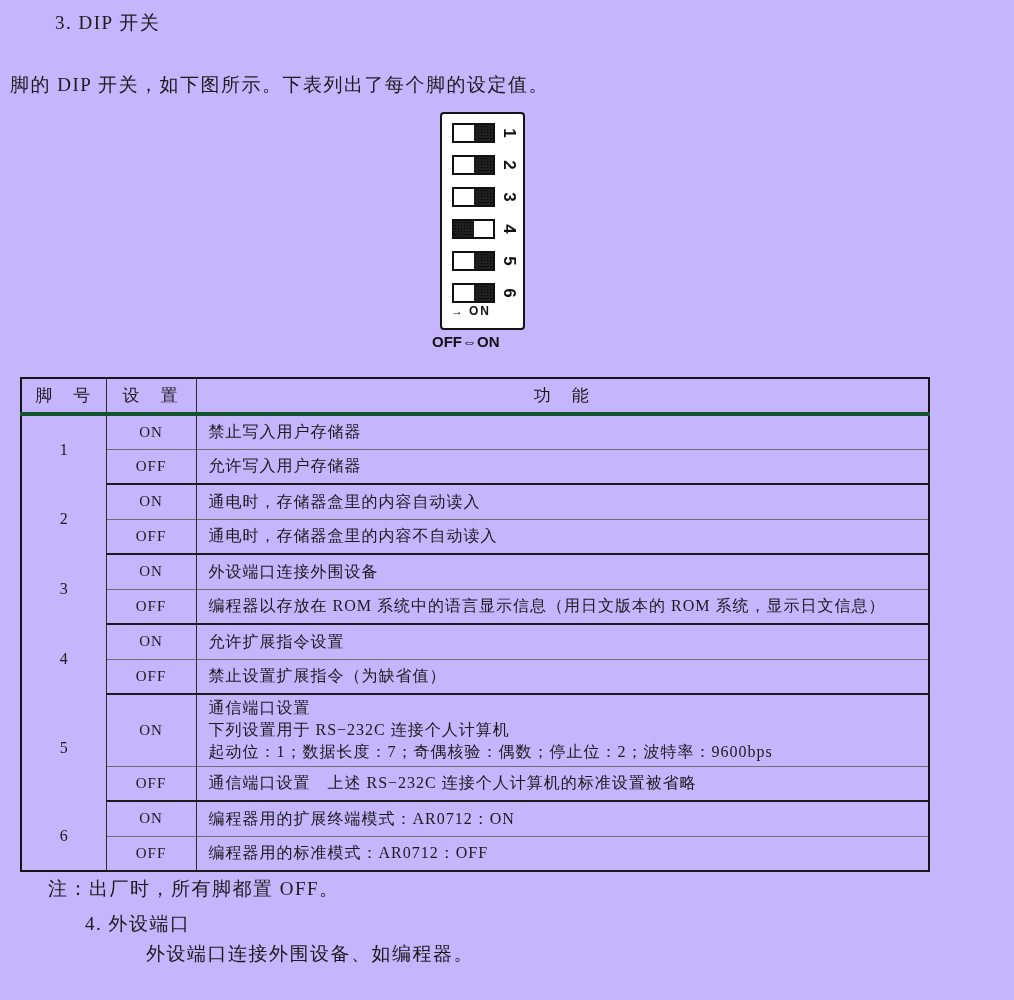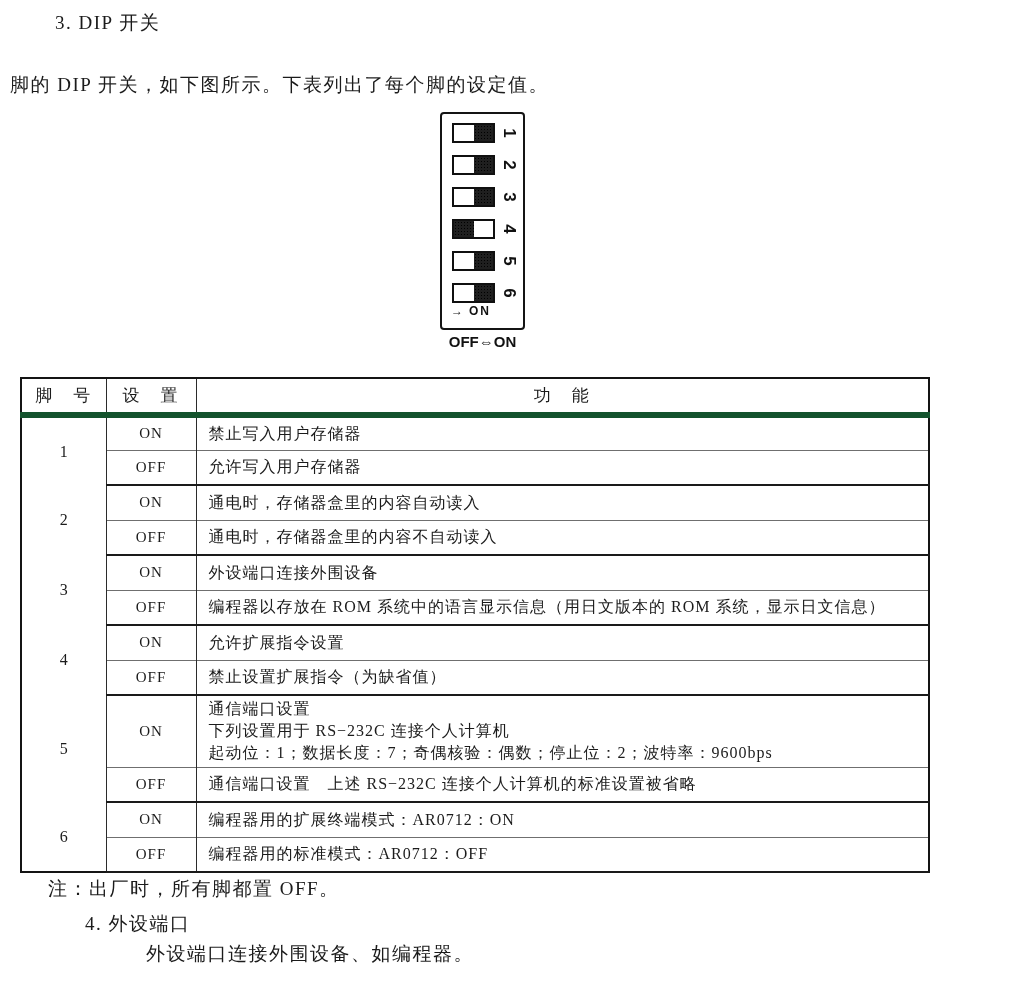--- a/index.html
+++ b/index.html
@@ -1,18 +1,18 @@
 <!DOCTYPE html>
 <html><head>
 <meta charset="utf-8">
 <style>
   html,body { margin:0; padding:0; background:#e8e8e8; }
   .page {
     position:relative; width:1014px; height:1000px; margin:0 auto;
-    background:#ffffff; color:#1b1b1b; overflow:hidden;
+    background:#c4b5fd; color:#1b1b1b; overflow:hidden;
     font-family:"Liberation Serif","DejaVu Serif",serif;
   }
   .abs { position:absolute; }
   .cn { font-size:19px; letter-spacing:1.5px; white-space:nowrap; }
 
   
   .dipbox {
     position:absolute; left:440px; top:112px; width:85px; height:218px;
     border:2px solid #141414; border-radius:4px; background:#fff; box-sizing:border-box;
   }
@@ -32,34 +32,34 @@
     position:absolute; left:57px; width:20px; height:20px;
     font-family:"Liberation Sans","DejaVu Sans",sans-serif; font-weight:bold; font-size:17px;
     line-height:20px; text-align:center; transform:rotate(90deg); color:#111;
   }
   .on-inside {
     position:absolute; left:9px; top:190px; font-family:"Liberation Sans","DejaVu Sans",sans-serif;
     font-weight:bold; font-size:12px; letter-spacing:2px; color:#111; white-space:nowrap;
   }
   .on-inside .arr { letter-spacing:0; margin-right:6px; }
   .offon-label {
-    position:absolute; left:432px; top:333px; width:101px; text-align:center;
+    position:absolute; left:432px; top:333px; width:101px; 
     font-family:"Liberation Sans","DejaVu Sans",sans-serif; font-weight:bold; font-size:15px;
     color:#111; white-space:nowrap;
   }
 
   
   table.dip-table {
     position:absolute; left:20px; top:377px; width:910px;
     border-collapse:collapse; table-layout:fixed;
     font-size:16px; color:#1b1b1b;
   }
   .dip-table td { border-left:1px solid #2b2b2b; border-right:1px solid #2b2b2b; padding:0; }
   .dip-table { border:2px solid #141414; }
-  .dip-table tr.hdr td { height:33px; text-align:center; border-bottom:6px solid #14532d; font-size:17px; letter-spacing:2px; }
+  .dip-table tr.hdr td { height:33px; text-align:center; border-bottom:4px solid #14532d; font-size:17px; letter-spacing:2px; }
   .dip-table tr { height:35px; }
   .dip-table tr.tall { height:72px; }
   .dip-table tr.sub td { border-top:1px solid #6f6f6f; border-bottom:2px solid #1a1a1a; }
   .pin-cell { text-align:center; font-size:16px; }
   .set-cell { text-align:center; font-size:15px; letter-spacing:1px; }
   .func-cell { padding:2px 4px 2px 12px !important; letter-spacing:1px;font-family:Liberation Serif, serif; }
   .func-cell .fl { line-height:22px; white-space:nowrap; }
 
   .note-line { left:48px; top:876px; }
   .h4-line  { left:85px; top:911px; }

